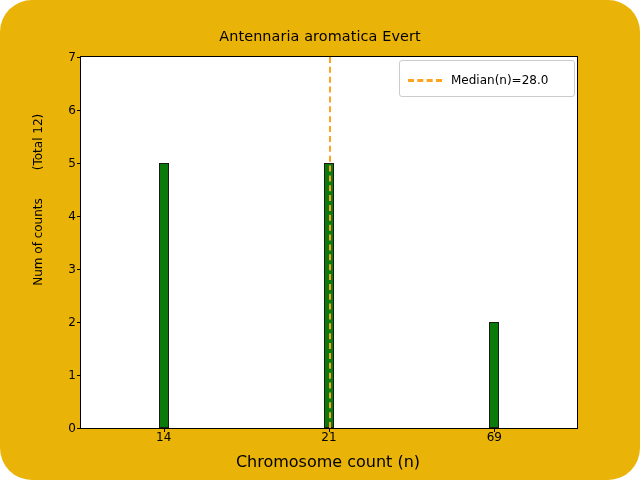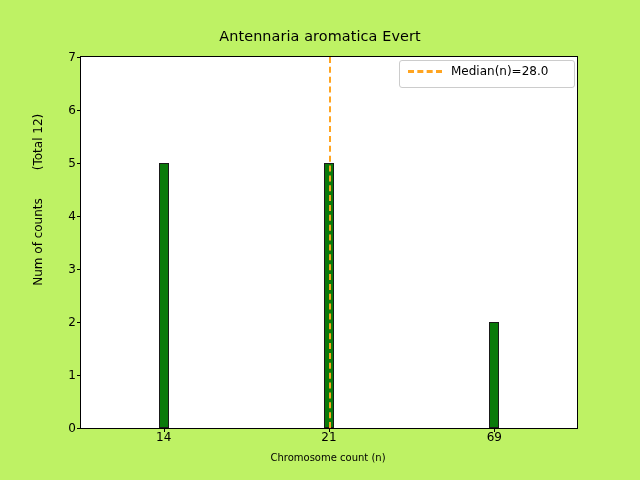--- a/index.html
+++ b/index.html
@@ -4,23 +4,24 @@
 <style>
   html, body {
     margin: 0;
     padding: 0;
     background: #ffffff;
   }
   #figure {
     position: relative;
     width: 640px;
     height: 480px;
-    background: #bef264;
+    background: #eab308;
     font-family: "DejaVu Sans", sans-serif;
     overflow: hidden;
+    border-radius: 32px;
   }
 
   
   #chart-title {
     position: absolute;
     left: 0;
     top: 28px;
     width: 640px;
     text-align: center;
     font-size: 14.4px;
@@ -113,21 +114,21 @@
     white-space: nowrap;
   }
 
   
   #xlabel {
     position: absolute;
     left: 80px;
     top: 452px;
     width: 496px;
     text-align: center;
-    font-size: 10px;
+    font-size: 16px;
     color: #000000;
   }
   #ylabel-group {
     position: absolute;
     left: 0px;
     top: 56px;
     width: 40px;
     height: 371px;
   }
   .ylabel-rot {
@@ -152,21 +153,21 @@
   
   #legend {
     position: absolute;
     left: 399px;
     top: 60px;
     width: 176px;
     box-sizing: border-box;
     border: 0.9px solid #cccccc;
     border-radius: 3px;
     background: #ffffff;
-    padding: 1px 8px 7px 8px;
+    padding: 10px 8px 7px 8px;
   }
   .legend-row {
     display: flex;
     align-items: center;
     height: 18px;
   }
   .legend-sample {
     width: 34px;
     height: 0;
     border-top: 3px dashed #ffa420;

